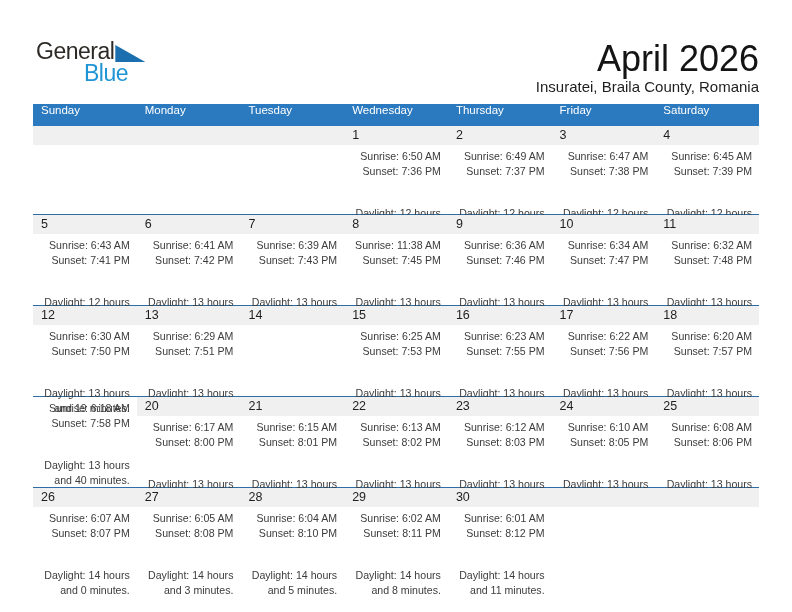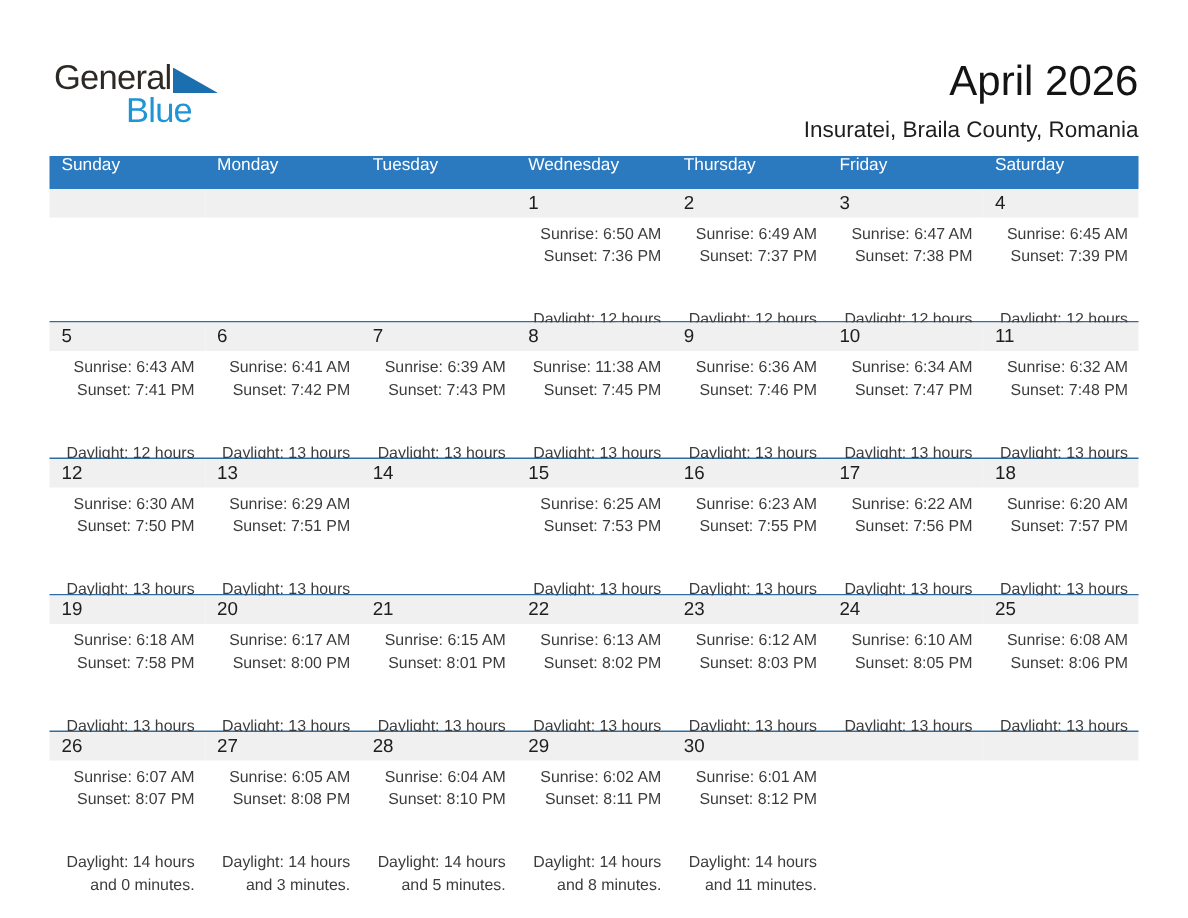--- a/index.html
+++ b/index.html
@@ -11,21 +11,21 @@
   .logo { position:absolute; left:36px; top:40px; width:130px; }
   .logo-top { display:flex; align-items:flex-end; }
   .logo-general { font-size:23px; color:#2d2a26; letter-spacing:-0.5px; line-height:1; }
   .logo-triangle { width:30px; height:17px; margin-left:1px; margin-bottom:1px;
     background:#1b6fae; clip-path:polygon(0 0, 100% 100%, 0 100%); }
   .logo-blue { font-size:23px; color:#2095d5; letter-spacing:-0.5px; line-height:0.9;
     margin-left:48px; }
 
   
   .title { position:absolute; top:38px; right:33px; text-align:right;
-    font-size:28px; color:#141414;margin-left:32px; }
+    font-size:36px; color:#141414;margin-left:32px; }
   .subtitle { position:absolute; top:78px; right:33px; text-align:center;
     font-size:15px; color:#1e1e1e; }
 
   
   .calendar { position:absolute; left:33px; top:104px; width:726px; }
   .weekday-header { display:flex; background:#2b79be; height:22px; align-items:flex-start; }
   .weekday { flex:1 1 0; color:#ffffff; font-size:11.5px; padding-left:8px;
     white-space:nowrap; overflow:hidden; }
 
   .grid { width:100%; }
@@ -214,21 +214,20 @@
             <div class="day-num">18</div>
             <div class="day-info">
               <div>Sunrise: 6:20 AM</div>
               <div>Sunset: 7:57 PM</div>
               <div class="wrap">Daylight: 13 hours and 37 minutes.</div>
             </div>
           </div>
         </div>
         <div class="week-row">
           <div class="day-cell">
-            <div class="day-num">19</div>
             <div class="day-info">
               <div>Sunrise: 6:18 AM</div>
               <div>Sunset: 7:58 PM</div>
               <div class="wrap">Daylight: 13 hours and 40 minutes.</div>
             </div>
           </div>
           <div class="day-cell">
             <div class="day-num">20</div>
             <div class="day-info">
               <div>Sunrise: 6:17 AM</div>

